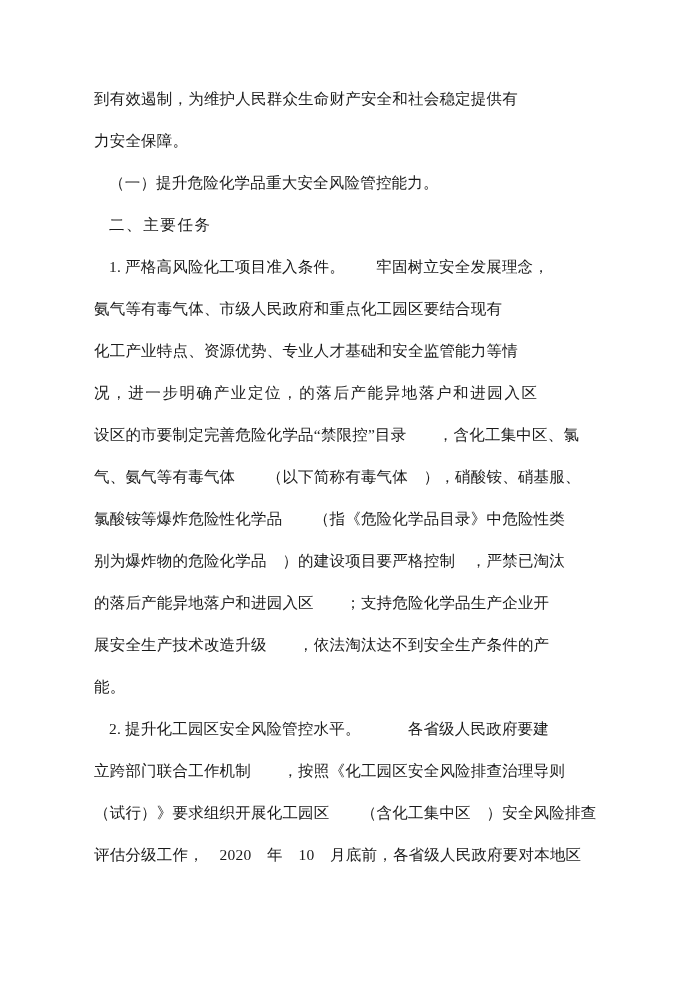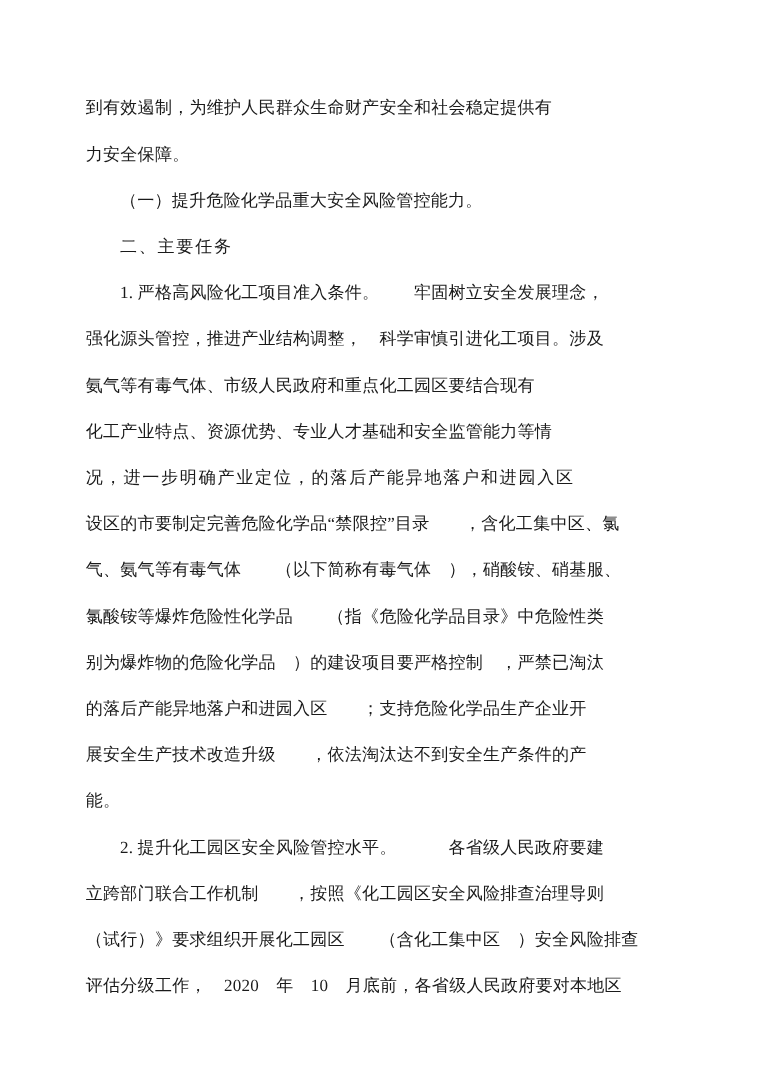--- a/index.html
+++ b/index.html
@@ -31,20 +31,21 @@
   }
   p {
     margin: 0;
     padding: 0;
   }
   .para {
     text-indent: 2em;
   }
   .cont {
     text-indent: 0;
+    margin-left: 16px;
   }
   .heading {
     text-indent: 2em;
   }
   .spaced {
     letter-spacing: 1.6px;
   }
 </style>
 </head>
 <body>
@@ -53,21 +54,20 @@
   <div class="doc-body">
 
     <p class="cont">到有效遏制，为维护人民群众生命财产安全和社会稳定提供有</p>
     <p class="cont">力安全保障。</p>
 
     <p class="heading">（一）提升危险化学品重大安全风险管控能力。</p>
 
     <p class="heading spaced">二、主要任务</p>
 
     <p class="para">1. 严格高风险化工项目准入条件。　　牢固树立安全发展理念，</p>
-    <p class="cont">强化源头管控，推进产业结构调整，　科学审慎引进化工项目。涉及</p>
     <p class="cont">氨气等有毒气体、市级人民政府和重点化工园区要结合现有</p>
     <p class="cont">化工产业特点、资源优势、专业人才基础和安全监管能力等情</p>
     <p class="cont spaced">况，进一步明确产业定位，的落后产能异地落户和进园入区</p>
     <p class="cont">设区的市要制定完善危险化学品“禁限控”目录　　，含化工集中区、氯</p>
     <p class="cont">气、氨气等有毒气体　　（以下简称有毒气体　），硝酸铵、硝基服、</p>
     <p class="cont">氯酸铵等爆炸危险性化学品　　（指《危险化学品目录》中危险性类</p>
     <p class="cont">别为爆炸物的危险化学品　）的建设项目要严格控制　，严禁已淘汰</p>
     <p class="cont">的落后产能异地落户和进园入区　　；支持危险化学品生产企业开</p>
     <p class="cont">展安全生产技术改造升级　　，依法淘汰达不到安全生产条件的产</p>
     <p class="cont">能。</p>

